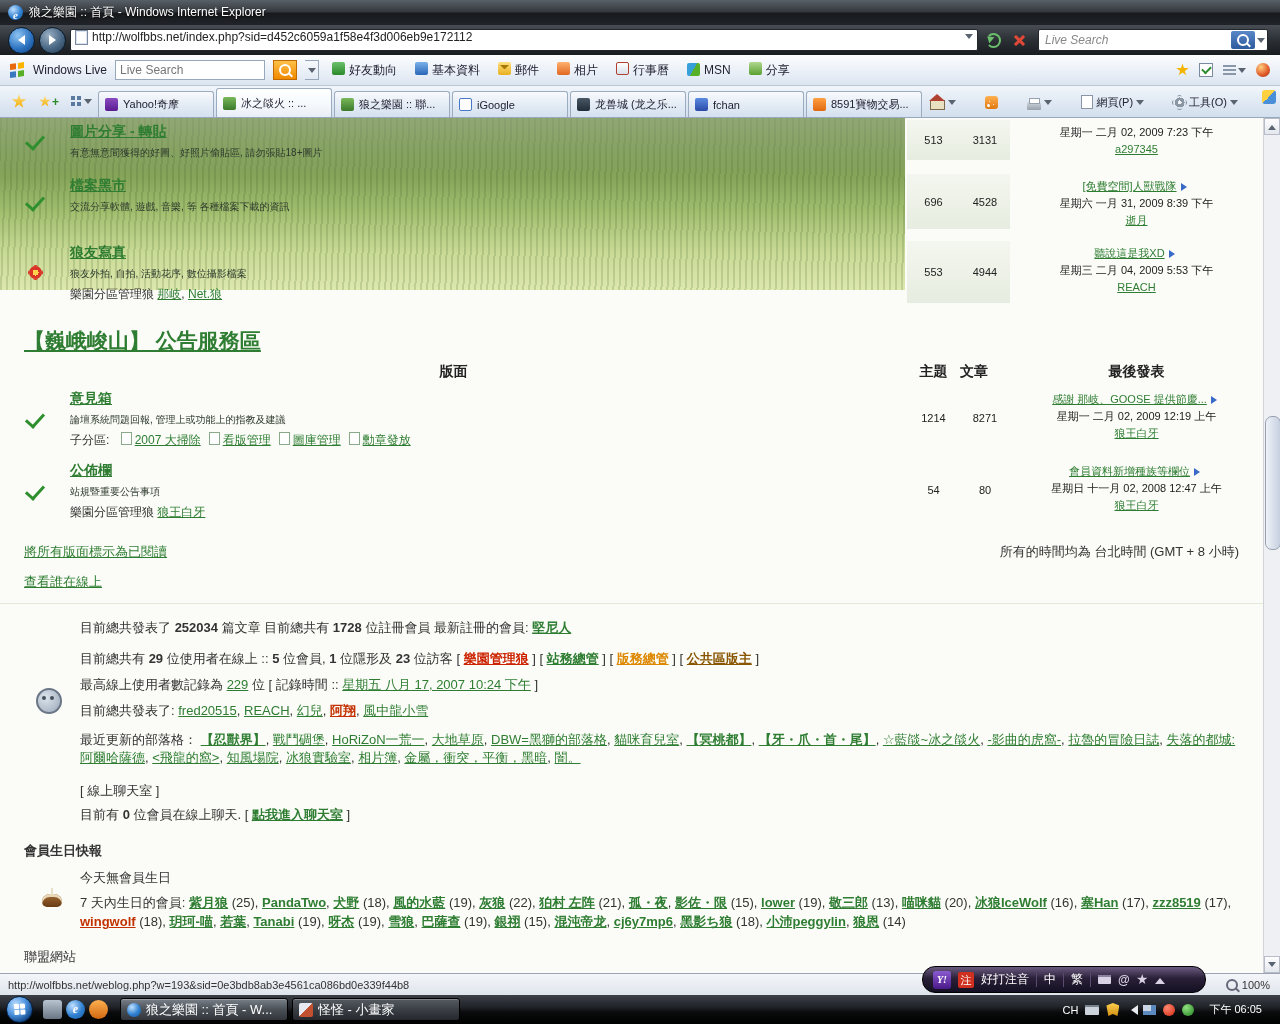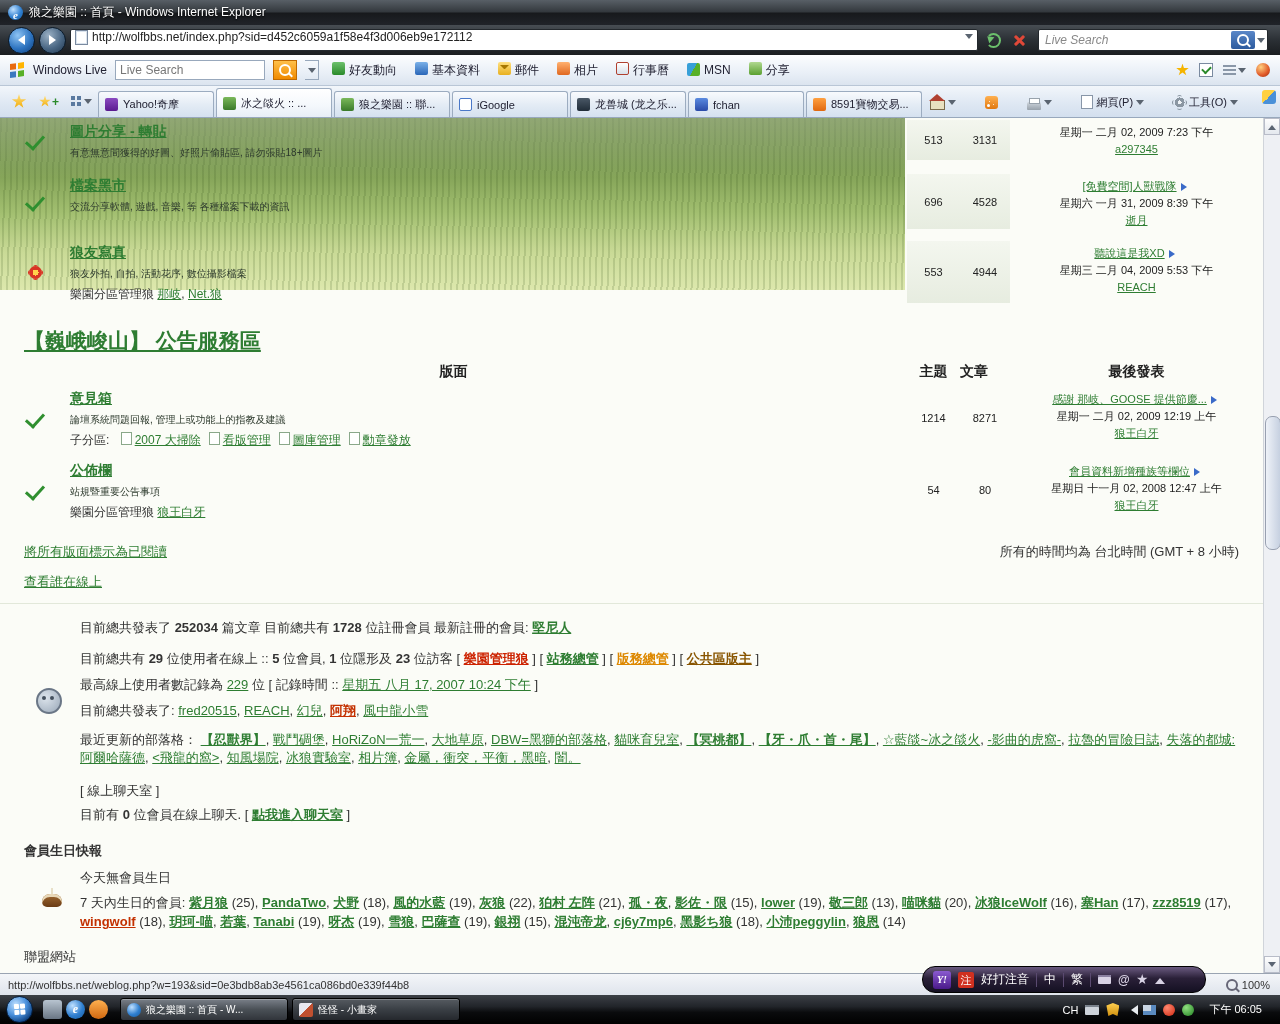--- a/index.html
+++ b/index.html
@@ -202,21 +202,21 @@
 .orb::after{content:"";position:absolute;left:7px;top:7px;width:5px;height:5px;background:#fff;border-radius:1px;
   box-shadow:6px 0 0 #fff,0 6px 0 #fff,6px 6px 0 #fff;transform:rotate(-4deg)}
 .ql{display:flex;gap:4px;margin:0 8px 0 6px}
 .qli{width:19px;height:19px;border-radius:3px;display:flex;align-items:center;justify-content:center}
 .q-desk{background:linear-gradient(#b8c4d0,#6a7684)}
 .q-ie{background:radial-gradient(circle at 35% 30%,#bfe0ff,#2f7fd0 55%,#155a9e);border-radius:50%}
 .q-ie::after{content:"e";color:#fff;font:bold italic 12px/19px "Liberation Serif",serif}
 .q-media{background:linear-gradient(#ffb050,#d06810);border-radius:50%}
 .taskbtn{width:168px;height:23px;border-radius:3px;border:1px solid #000;box-sizing:border-box;flex:none;
   background:linear-gradient(#565b61,#3a3f45 50%,#25282d);box-shadow:inset 0 1px 0 rgba(255,255,255,.25);
-  display:flex;align-items:center;gap:5px;padding:4px 6px;color:#fff;font-size:10px}
+  display:flex;align-items:center;gap:5px;padding:4px 6px;color:#fff;font-size:13px}
 .taskbtn.active{background:linear-gradient(#7a8089,#4a5056 50%,#31353b)}
 .tb-label{white-space:nowrap;overflow:hidden;text-overflow:ellipsis}
 .tb-ico{width:14px;height:14px;flex:none;border-radius:50%}
 .tb-ie{background:radial-gradient(circle at 35% 30%,#bfe0ff,#2f7fd0 55%,#155a9e)}
 .tb-paint{border-radius:2px;background:linear-gradient(135deg,#e8e8f0 50%,#c05030 50%)}
 .tray{margin-left:auto;display:flex;align-items:center;gap:7px;color:#fff;font-size:11px;padding-right:4px}
 .tray-kb{width:14px;height:10px;background:#cdd3da;border-radius:1px;box-shadow:inset 0 2px 0 #7a828c}
 .t-shield{width:13px;height:13px;background:linear-gradient(#ffd050,#d09010);clip-path:polygon(50% 0,100% 20%,85% 100%,50% 85%,15% 100%,0 20%)}
 .t-spk{width:0;height:0;border:5px solid transparent;border-right:7px solid #e8ecf0;margin-right:-2px}
 .t-net{width:13px;height:10px;background:#c8d4e2;box-shadow:inset -5px -4px 0 #5a8ac0}

